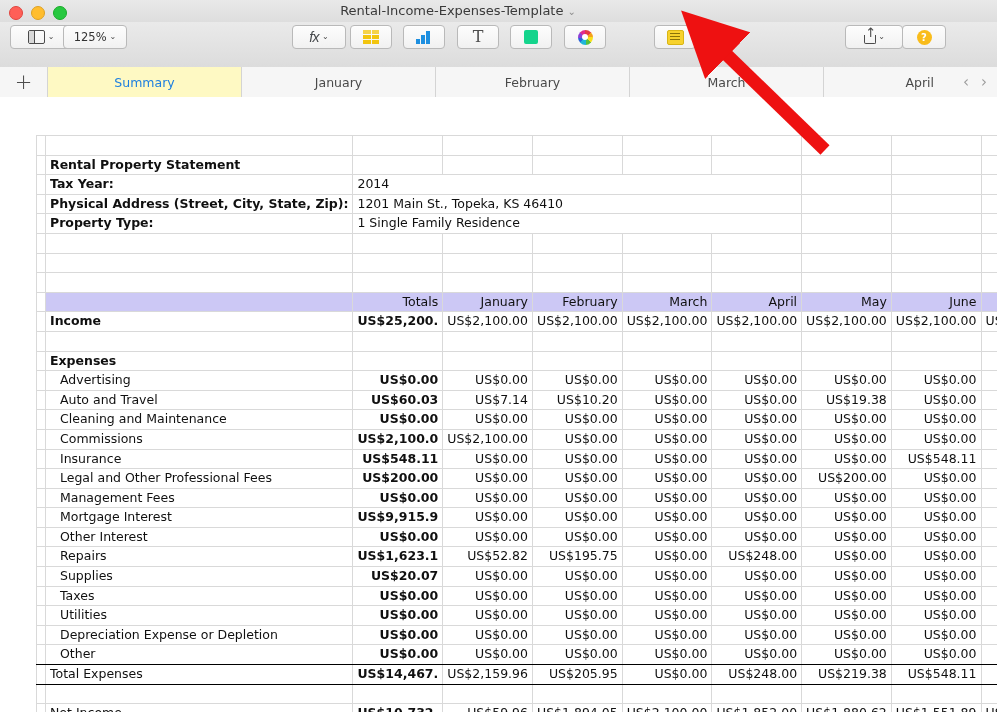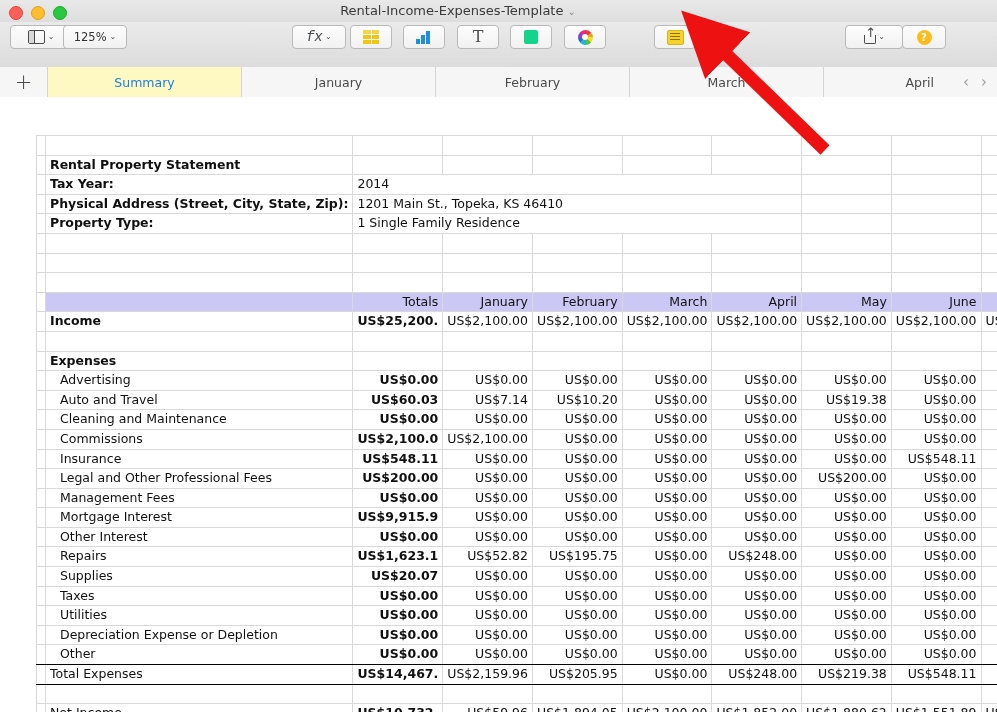--- a/index.html
+++ b/index.html
@@ -48,21 +48,21 @@
     gap: 3px; padding: 0 5px; margin: 0 auto;
     box-shadow: 0 1px 0 rgba(255,255,255,.7) inset;
   }
   .tb-label { margin-top: 18px; display: block; font-size: 10.5px; color: #3d3d3d; }
   .chevd { font-size: 8px; color: #4a4a4a; line-height: 1; }
 
   .ic-view { width: 15px; height: 12px; border: 1.3px solid #4a4a4a; border-radius: 2px; position: relative; }
   .ic-view:after { content:""; position:absolute; left:0; top:0; width:5px; height:100%;
      border-right:1.3px solid #4a4a4a; background:#d8d8d8; }
 
-  .ic-fx { font-style: italic; font-family: Liberation Mono, monospace; font-size: 14px; color: #46494c; letter-spacing:-.5px;}
+  .ic-fx { font-style: italic; font-family: Liberation Sans, sans-serif; font-size: 14px; color: #46494c; letter-spacing:-.5px;}
 
   .ic-table { width: 16px; height: 14px; display:grid; grid-template-columns:1fr 1fr; grid-template-rows: 4px 1fr 1fr; gap:1px; }
   .ic-table i { background:#f2c50f; display:block; }
   .ic-table i.hd { background:#f5d34a; }
 
   .ic-chart { width:16px; height:14px; display:flex; align-items:flex-end; gap:1.5px; }
   .ic-chart i { width:3.5px; background:#1d8fe0; display:block; }
 
   .ic-text { font-family:"DejaVu Serif","Liberation Serif",serif; font-size:16px; color:#4d4d4d; line-height:14px; }
 

